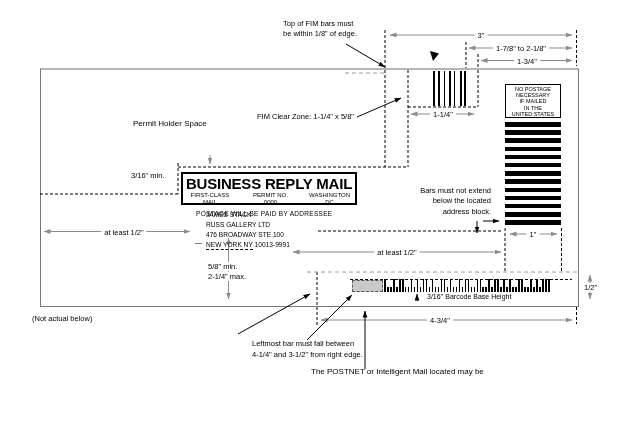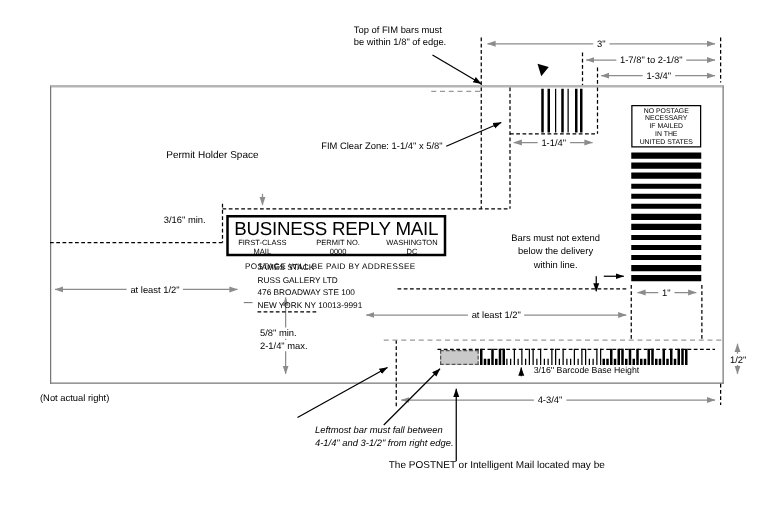--- a/index.html
+++ b/index.html
@@ -9,41 +9,41 @@
             border-top:2px solid #b5b5b5;border-left:1px solid #777;
             border-right:1px solid #777;border-bottom:1px solid #777;}
   svg.overlay{position:absolute;left:0;top:0;z-index:2;}
   .lbl{position:absolute;font-size:7.5px;line-height:9px;white-space:nowrap;z-index:3;}
   .dim{transform:translate(-50%,-50%);background:#fff;padding:0 3px;}
   .wbg{background:#fff;padding:0 2px;}
   .note{z-index:3;}
   
   #brm-box{position:absolute;left:181px;top:172px;width:172px;height:29px;border:2px solid #000;
            z-index:3;text-align:center;background:#fff;}
-  #brm-title{font-size:15px;font-weight:normal;letter-spacing:-0.2px;line-height:17px;margin-top:1px;}
+  #brm-title{font-size:15px;font-weight:bold;letter-spacing:-0.2px;line-height:17px;margin-top:1px;}
   #brm-sub{display:flex;justify-content:center;gap:9px;font-size:6px;line-height:7px;}
   
   #np-box{position:absolute;left:505px;top:84px;width:54px;height:31px;border:1px solid #000;
           text-align:center;font-size:5.5px;line-height:6.2px;padding-top:1px;z-index:3;}
   #np-box span{display:block;}
   
   #hbars{position:absolute;left:505px;top:122px;width:56px;display:flex;flex-direction:column;gap:3.7px;z-index:3;}
   #hbars .hbar{height:4.5px;background:#000;}
   
   #fim{position:absolute;left:433px;top:71px;width:34px;height:35px;z-index:3;}
   
   #postnet{position:absolute;left:384px;top:279px;height:12.5px;display:flex;align-items:flex-end;z-index:3;}
   #postnet .pbar{width:1.6px;margin-right:1.4px;background:#000;}
   #postnet .tall{height:12.5px;} #postnet .short{height:5px;}
   #grayzone{position:absolute;left:352px;top:280px;width:29px;height:10px;background:#c9c9c9;
             border:1px dashed #555;z-index:3;}
   #address{position:absolute;left:206px;top:210px;font-size:6.6px;line-height:10px;z-index:3;}
   #address .city{border-bottom:1px dashed #000;padding-bottom:0.5px;}
   #addr-dash{position:absolute;left:195px;top:239px;font-size:7px;z-index:3;}
-  .ra{text-align:center;}
+  .ra{text-align:right;}
 </style>
 </head>
 <body>
 
 <div id="canvas">
 
   <div id="envelope"></div>
 
   <svg class="overlay" width="623" height="422">
     <defs>
@@ -123,22 +123,22 @@
   <div class="lbl wbg" style="left:582px;top:283px;">1/2"</div>
   <div class="lbl" style="left:131px;top:171px;">3/16" min.</div>
   <div class="lbl wbg" style="left:206px;top:261.5px;">5/8" min.</div>
   <div class="lbl wbg" style="left:206px;top:271.5px;">2-1/4" max.</div>
 
   <div class="lbl" style="left:103px;top:119px;font-size:8px;padding-left:30px;">Permit Holder Space</div>
   <div class="lbl" style="left:257px;top:112px;">FIM Clear Zone: 1-1/4" x 5/8"</div>
 
   <div class="lbl note ra" style="left:398px;top:185.5px;width:93px;line-height:10.7px;">
     <span>Bars must not extend</span><br>
-    <span>below the delivery</span><br>
-    <span>within line.</span>
+    <span>below the located</span><br>
+    <span>address block.</span>
   </div>
 
   <div id="brm-box">
     <div id="brm-title">BUSINESS REPLY MAIL</div>
     <div id="brm-sub">
       <span>FIRST-CLASS MAIL</span>
       <span>PERMIT NO. 0000</span>
       <span>WASHINGTON DC</span>
     </div>
   </div>
@@ -239,22 +239,22 @@
       <div class="pbar tall"></div>
       <div class="pbar short"></div>
       <div class="pbar tall"></div>
       <div class="pbar short"></div>
       <div class="pbar tall"></div>
       <div class="pbar tall"></div>
       <div class="pbar tall"></div>
     </div>
   <div class="lbl" style="left:427px;top:291.5px;font-size:7px;">3/16'' Barcode Base Height</div>
 
-  <div class="lbl" style="left:32px;top:314px;">(Not actual right)</div>
-  <div class="lbl note" style="left:252px;top:337.5px;line-height:11.5px;font-style:italic;">
+  <div class="lbl" style="left:32px;top:314px;">(Not actual below)</div>
+  <div class="lbl note" style="left:252px;top:337.5px;line-height:11.5px;">
     <span>Leftmost bar must fall between</span><br>
     <span>4-1/4" and 3-1/2" from right edge.</span>
   </div>
   <div class="lbl note" style="left:311px;top:366px;font-size:8px;line-height:12.3px;">
     <span>The POSTNET or Intelligent Mail located may be</span><br>
   </div>
 
 </div>
 
 </body></html>

